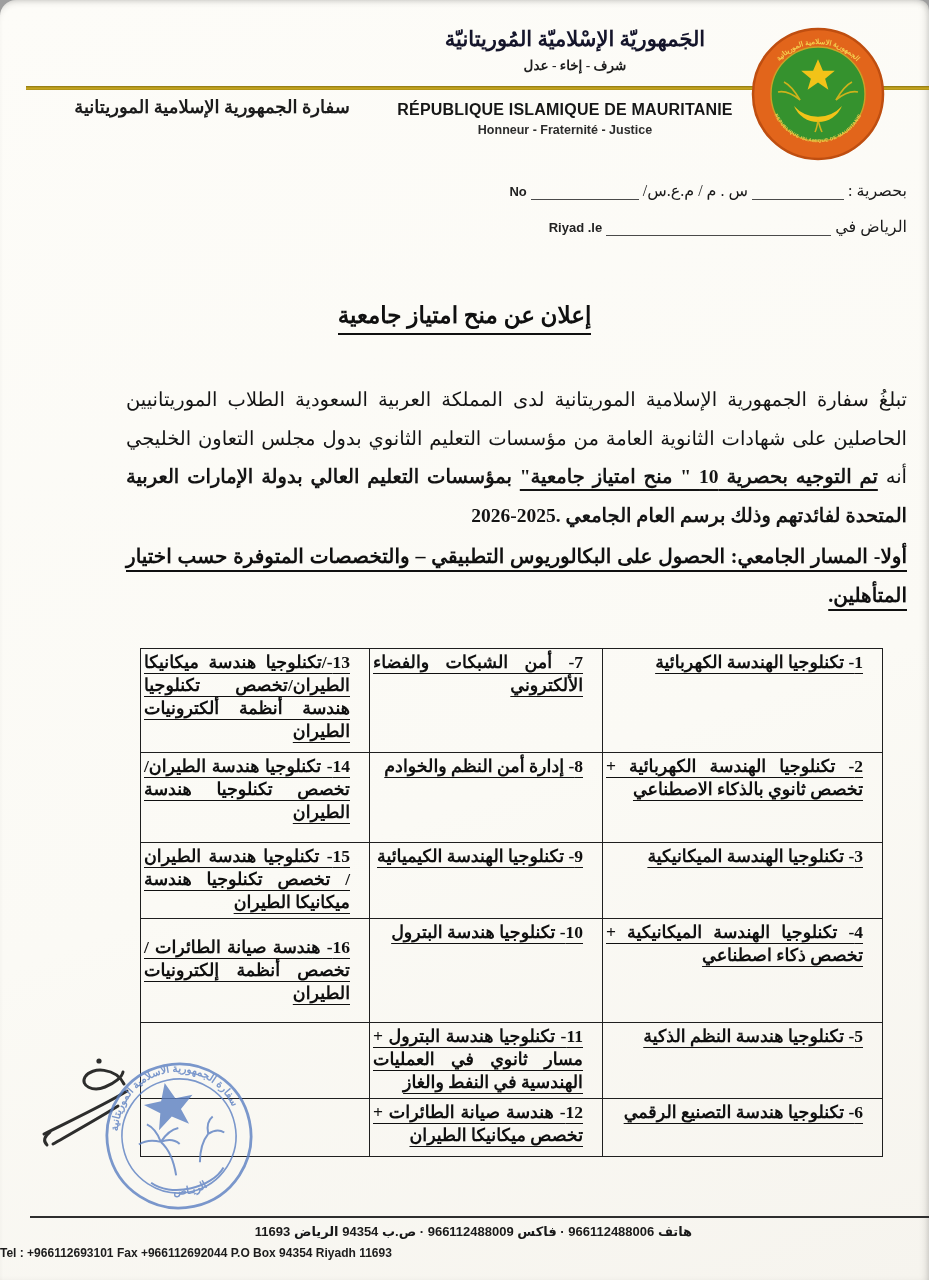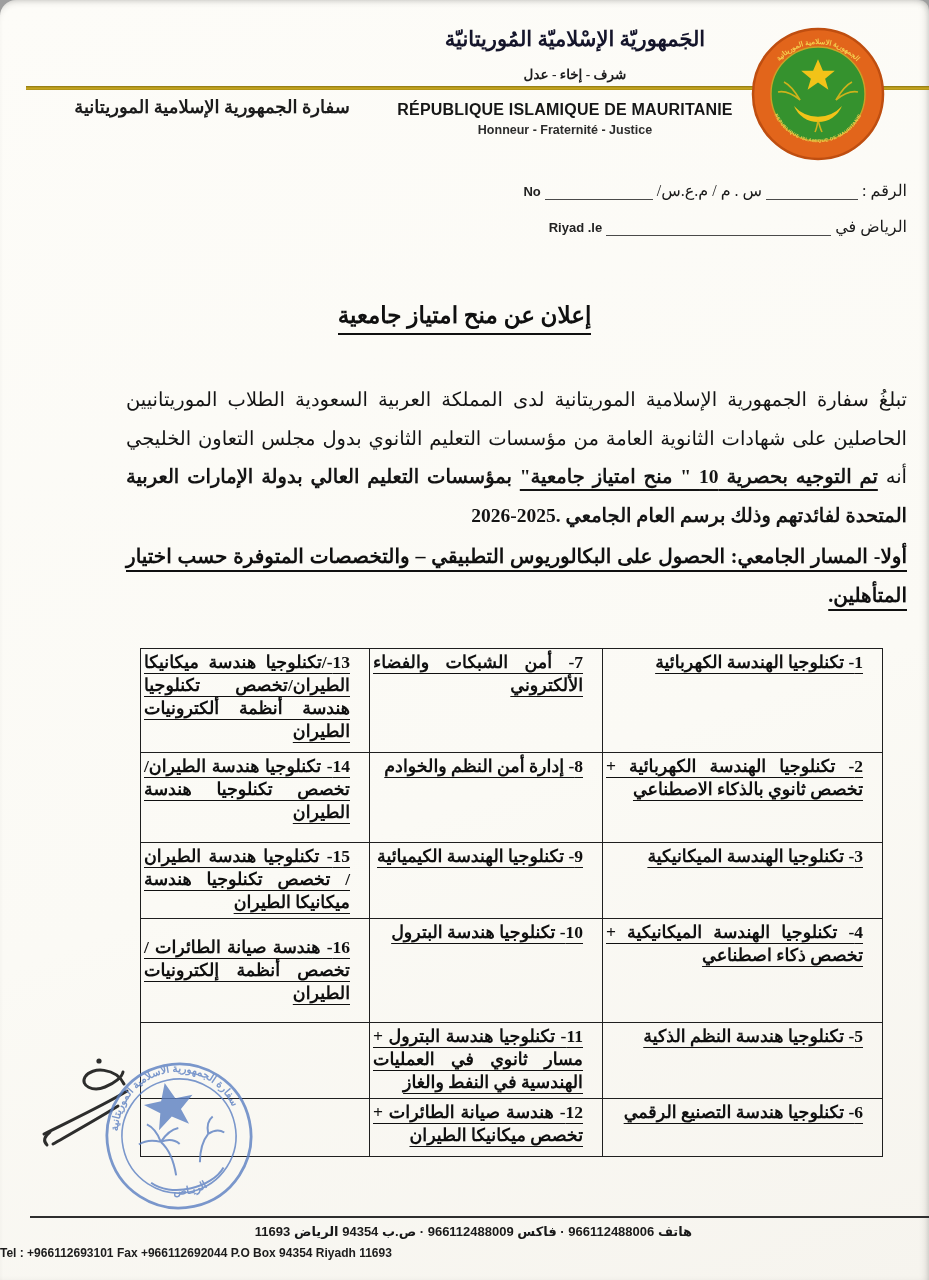--- a/index.html
+++ b/index.html
@@ -6,21 +6,21 @@
   .page {
     position:relative; width:929px; height:1280px; margin:0 auto;
     background:linear-gradient(160deg,#fdfcf8 0%,#fbfaf5 60%,#f6f4ee 100%);
     font-family:"Liberation Serif","DejaVu Serif",serif;
     color:#161616; overflow:hidden; border-radius:16px 10px 0 0;
     box-shadow:inset -6px 0 10px -6px rgba(0,0,0,.25), inset 0 5px 8px -6px rgba(0,0,0,.3);
   }
   
   .brand-ar { position:absolute; left:395px; top:24px; width:360px; text-align:center; direction:rtl; }
   .brand-ar .l1 { font-size:21px; font-weight:bold; color:#15152b; line-height:30px; }
-  .brand-ar .l2 { font-size:13.5px; font-weight:bold; color:#1d1d1d; margin-top:12px; }
+  .brand-ar .l2 { font-size:13.5px; font-weight:bold; color:#1d1d1d; margin-top:3px; }
   .gold-line { position:absolute; left:26px; right:0; top:86px; height:4px;
     background:linear-gradient(180deg,#8a7512 0%,#c9a81f 55%,#a98e18 100%); }
   .emblem-svg { position:absolute; left:748px; top:24px; width:140px; height:140px; z-index:3; }
   .brand-fr { position:absolute; left:355px; top:101px; width:420px; text-align:center;
     font-family:"Liberation Sans","DejaVu Sans",sans-serif; }
   .brand-fr .l1 { font-size:16px; font-weight:bold; letter-spacing:.2px; color:#161616; }
   .brand-fr .l2 { font-size:12.5px; font-weight:bold; color:#2c2c2c; margin-top:4px; }
   .embassy { position:absolute; left:28px; top:92px; width:368px; text-align:center; }
   .embassy .ar { direction:rtl; font-size:18px; font-weight:600; line-height:30px; color:#1c1c1c; }
   .embassy .fr { font-family:"Liberation Sans","DejaVu Sans",sans-serif; font-size:12.5px;
@@ -108,21 +108,21 @@
     <div class="l1">RÉPUBLIQUE ISLAMIQUE DE MAURITANIE</div>
     <div class="l2">Honneur - Fraternité - Justice</div>
   </div>
 
   <div class="embassy">
     <div class="ar">سفارة الجمهورية الإسلامية الموريتانية</div>
   </div>
 
   <div class="ref">
     <div class="ref-row">
-      <span class="lbl">الرقم :</span>
+      <span class="lbl">بحصرية :</span>
       <span class="fill w92"></span>
       <span class="lbl">س . م / م.ع.س/</span>
       <span class="fill w108"></span>
       <span class="latin">No</span>
     </div>
     <div class="ref-row">
       <span class="lbl">الرياض في</span>
       <span class="fill w225"></span>
       <span class="latin">Riyad .le</span>
     </div>

